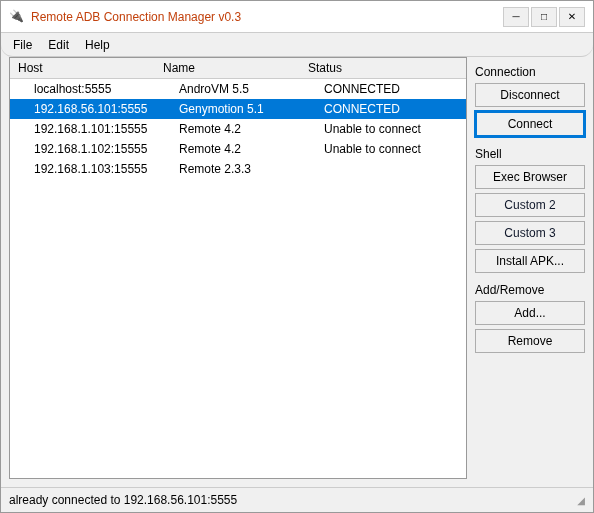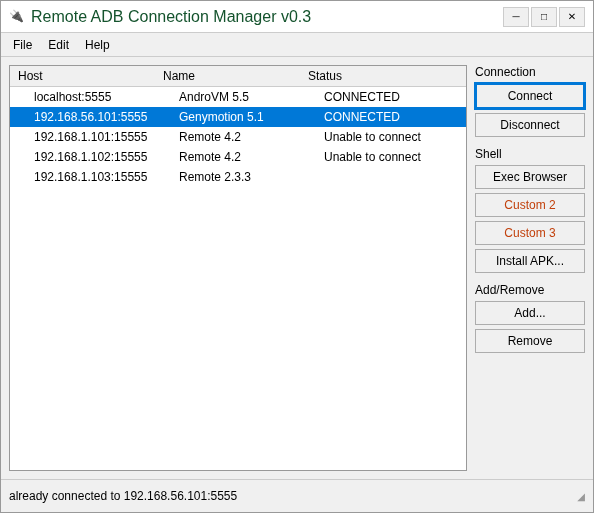--- a/index.html
+++ b/index.html
@@ -31,22 +31,22 @@
     .title-bar-left {
       display: flex;
       align-items: center;
       gap: 6px;
     }
     .title-bar-icon {
       width: 16px;
       height: 16px;
     }
     .title-bar-title {
-      font-size: 16px;
-      color: #14532d;
+      font-size: 12px;
+      color: #c2410c;
     }
     .title-bar-controls {
       display: flex;
       gap: 2px;
     }
     .title-btn {
       width: 26px;
       height: 20px;
       background: #f0f0f0;
       border: 1px solid #ccc;
@@ -58,38 +58,39 @@
     }
 
     .menu-bar {
       background: #f0f0f0;
       display: flex;
       gap: 0;
       padding: 6px 4px;
       border-bottom: 1px solid #ccc;
       height: 24px;
       align-items: center;
+      border-radius: 12px;
     }
     .menu-item {
       padding: 2px 8px;
       cursor: pointer;
       font-size: 12px;
     }
 
     .main-content {
       display: flex;
       flex: 1;
       overflow: hidden;
     }
 
     .table-area {
       flex: 1;
       background: #fff;
       border: 1px solid #999;
-      margin: 8px 4px 8px 8px;
+      margin: 0 4px 8px 8px;
       overflow: hidden;
       display: flex;
       flex-direction: column;
     }
     .table-header {
       display: flex;
       background: #f0f0f0;
       border-bottom: 1px solid #ccc;
       font-weight: normal;
       padding: 3px 4px;
@@ -143,28 +144,28 @@
       width: 100%;
       padding: 4px 8px;
       font-size: 12px;
       background: #f0f0f0;
       border: 1px solid #adadad;
       cursor: pointer;
       text-align: center;
       margin-bottom: 4px;
       color: #000;
     }
-    .sidebar-btn:disabled { color: #c2410c; cursor: default; }
+    .sidebar-btn:disabled { color: #0f172a; cursor: default; }
     .sidebar-btn.focused {
       border: 2px solid #0078d7;
       outline: 1px solid #0078d7;
     }
 
     .status-bar {
-      height: 33px;
+      height: 25px;
       background: #f0f0f0;
       border-top: 1px solid #ccc;
       display: flex;
       align-items: center;
       padding: 4px 8px;
       font-size: 12px;
       justify-content: space-between;
     }
     .status-bar-text { color: #000; }
     .status-bar-resize {
@@ -228,22 +229,22 @@
           <div class="table-row">
             <div class="col-host">192.168.1.103:15555</div>
             <div class="col-name">Remote 2.3.3</div>
             <div class="col-status status-unable"></div>
           </div>
         </div>
     </div>
 
     <div class="sidebar">
       <div class="sidebar-section-label">Connection</div>
+      <button class="sidebar-btn">Disconnect</button>
       <button class="sidebar-btn focused">Connect</button>
-      <button class="sidebar-btn">Disconnect</button>
 
       <div class="sidebar-section-label">Shell</div>
       <button class="sidebar-btn">Exec Browser</button>
       <button class="sidebar-btn" disabled="">Custom 2</button>
       <button class="sidebar-btn" disabled="">Custom 3</button>
       <button class="sidebar-btn">Install APK...</button>
 
       <div class="sidebar-section-label">Add/Remove</div>
       <button class="sidebar-btn">Add...</button>
       <button class="sidebar-btn">Remove</button>

